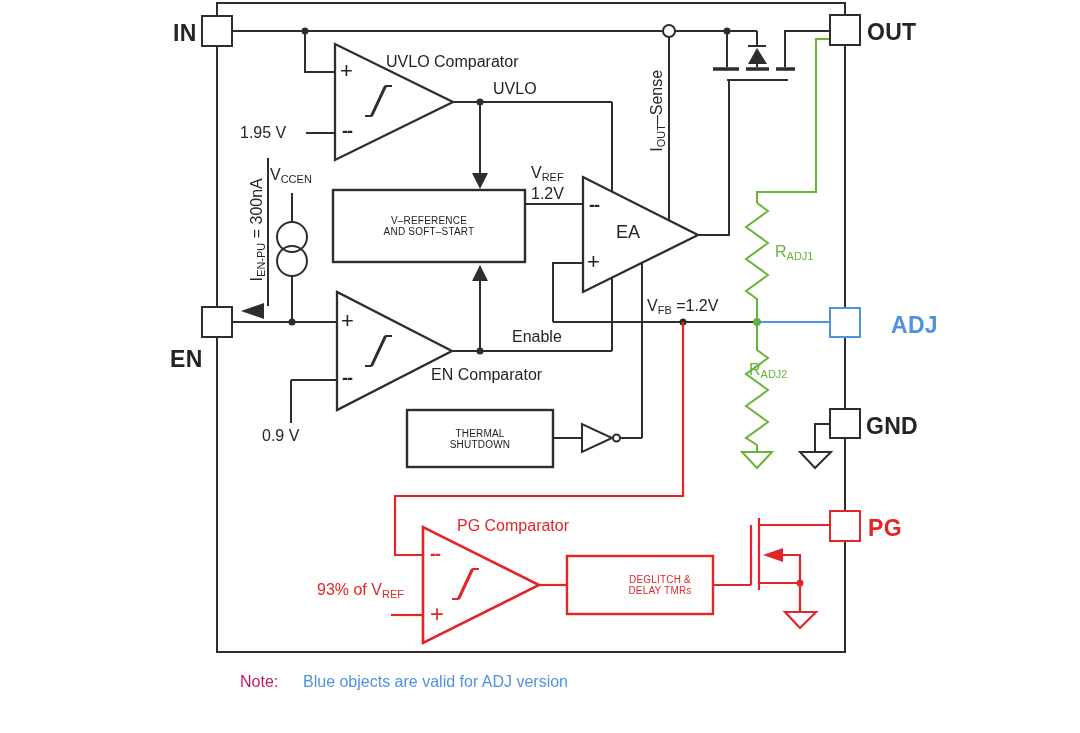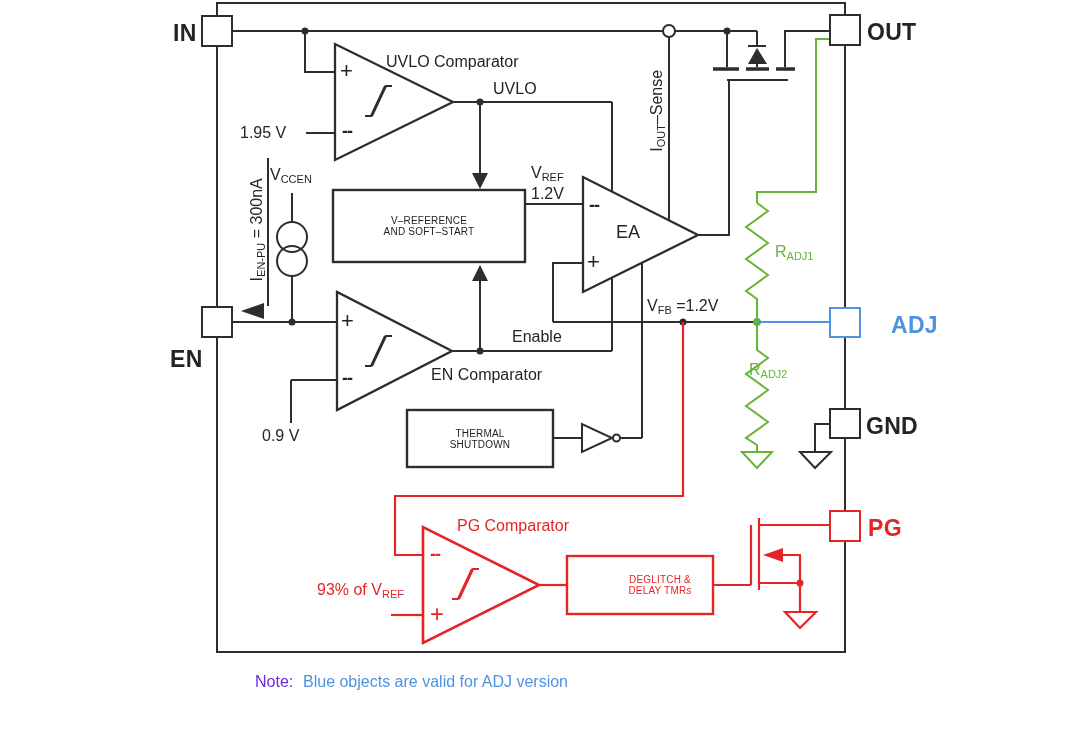--- a/index.html
+++ b/index.html
@@ -181,16 +181,16 @@
 
   <div class="lbl plus" style="left:340px;top:59px;">+</div>
   <div class="lbl minus" style="left:342px;top:122px;">--</div>
   <div class="lbl plus" style="left:341px;top:309px;">+</div>
   <div class="lbl minus" style="left:342px;top:369px;">--</div>
   <div class="lbl minus" style="left:589px;top:196px;">--</div>
   <div class="lbl plus" style="left:587px;top:250px;">+</div>
   <div class="lbl minus redtx" style="left:430px;top:545px;">--</div>
   <div class="lbl plus redtx" style="left:430px;top:601px;font-size:24px;">+</div>
 
-  <div class="note-line" style="left:255px;top:673px;color:#6d28d9;">Note:</div>
+  <div class="note-line" style="left:240px;top:673px;color:#be185d;">Note:</div>
   <div class="note-line bluetx" style="left:303px;top:673px;">Blue objects are valid for ADJ version</div>
 
 </div>
 
 </body></html>

